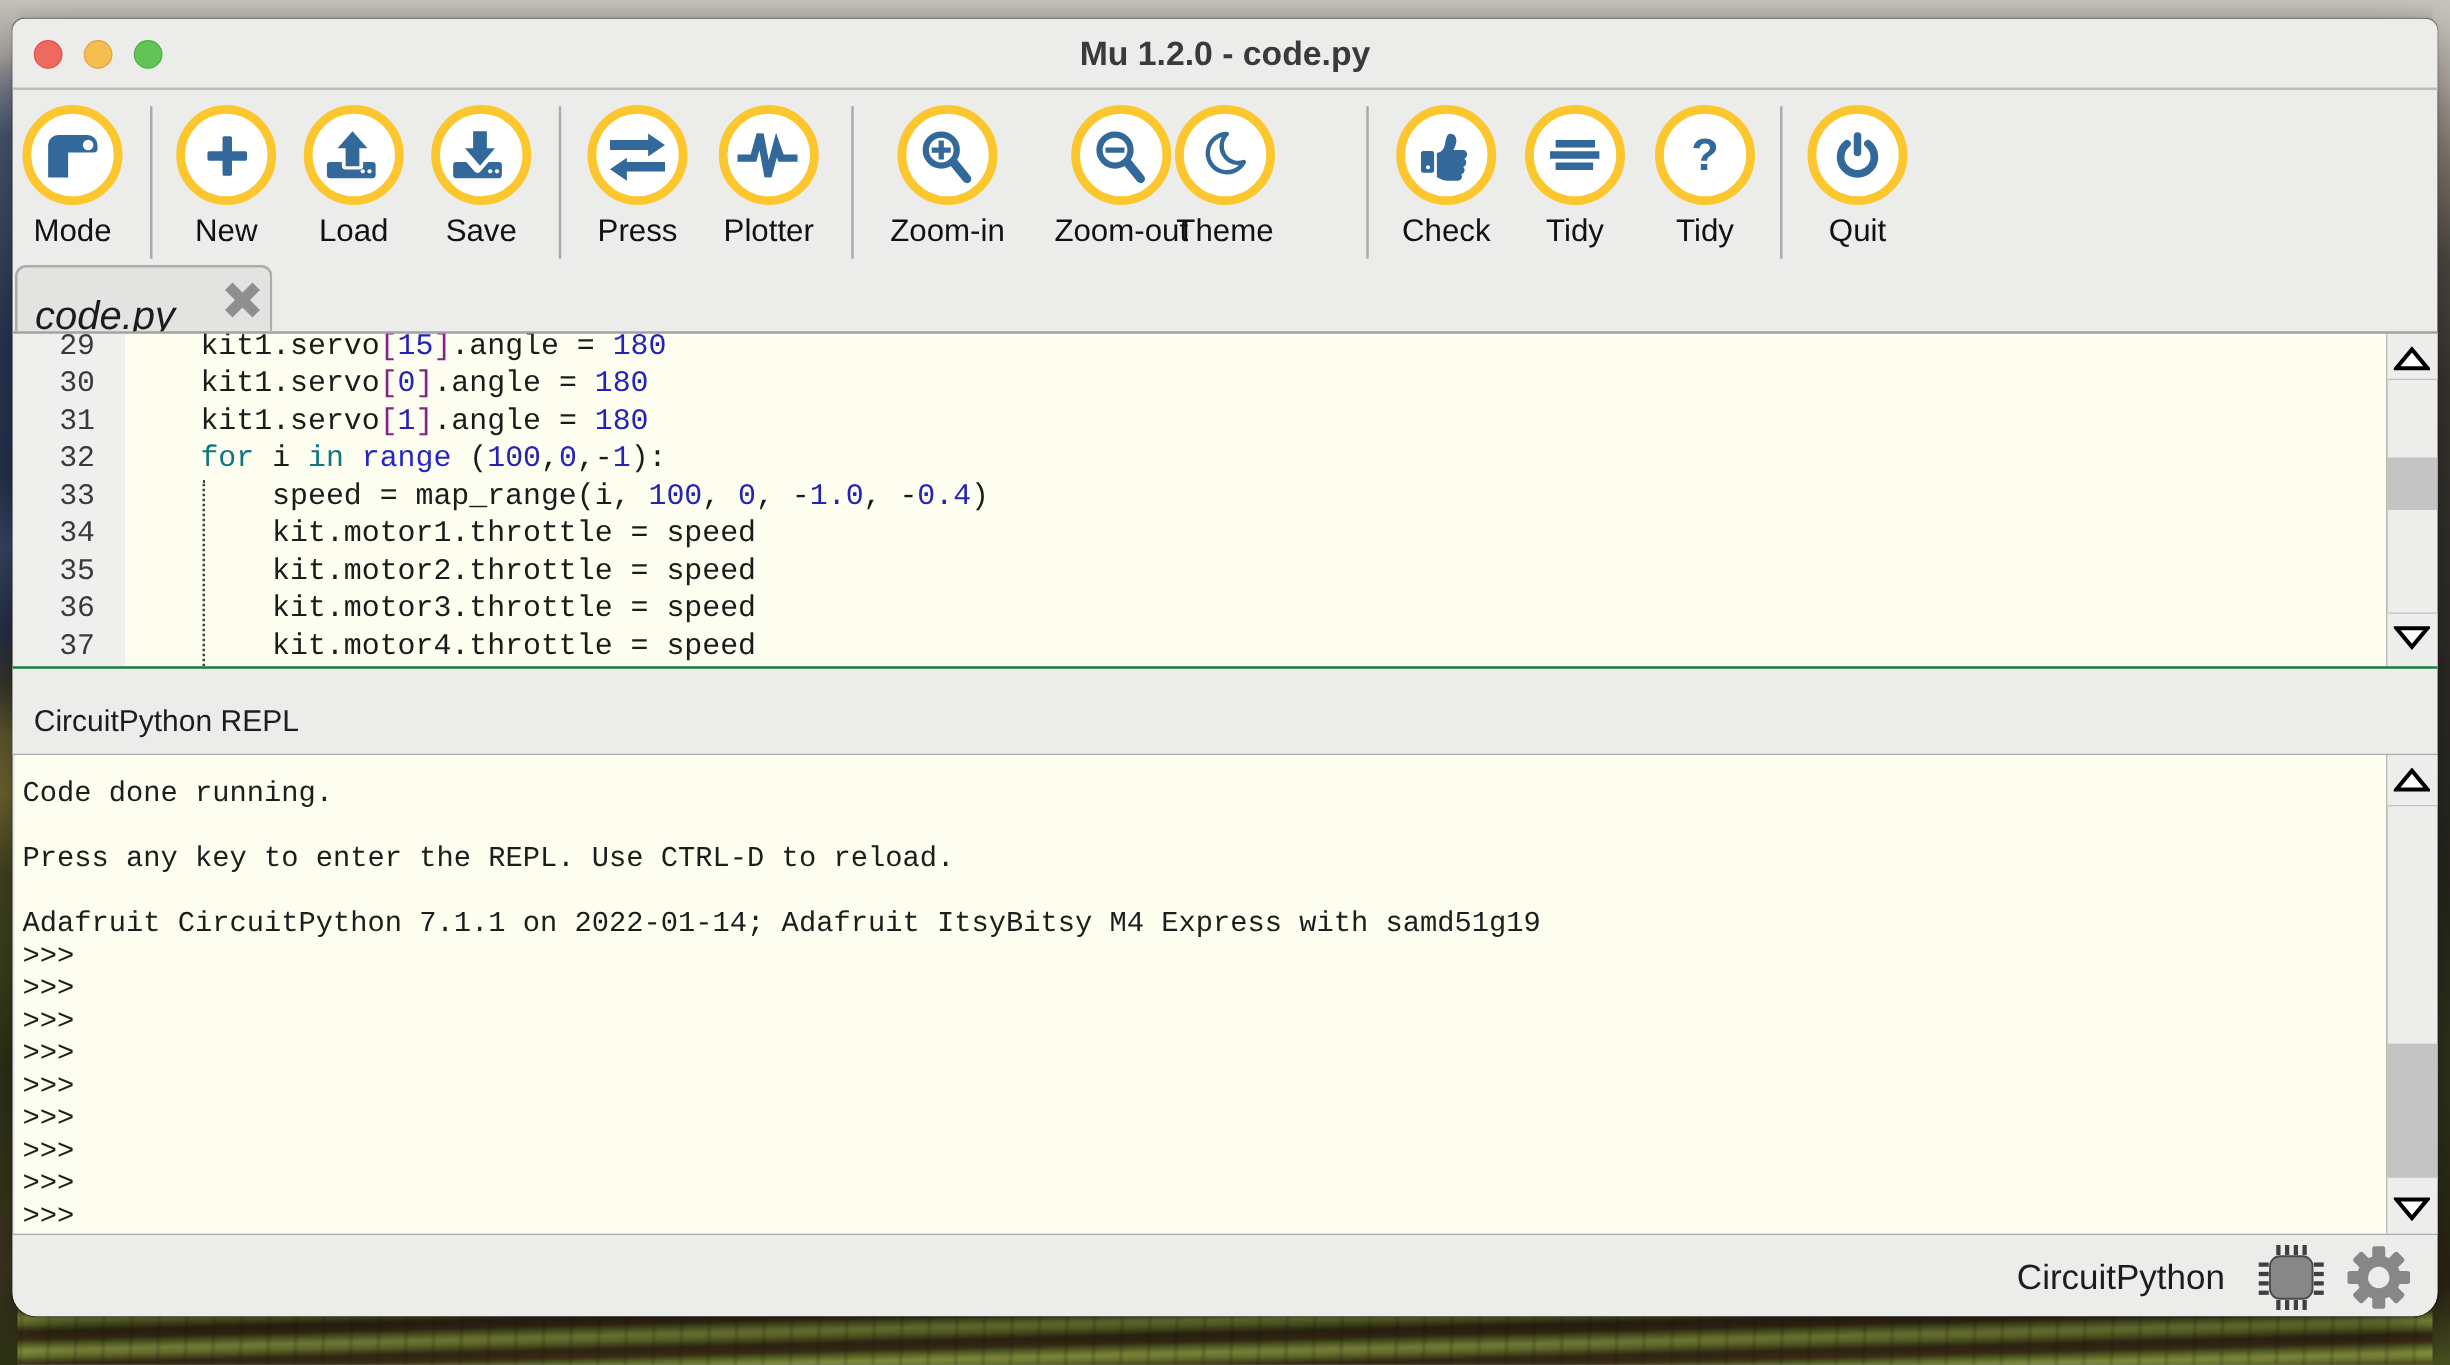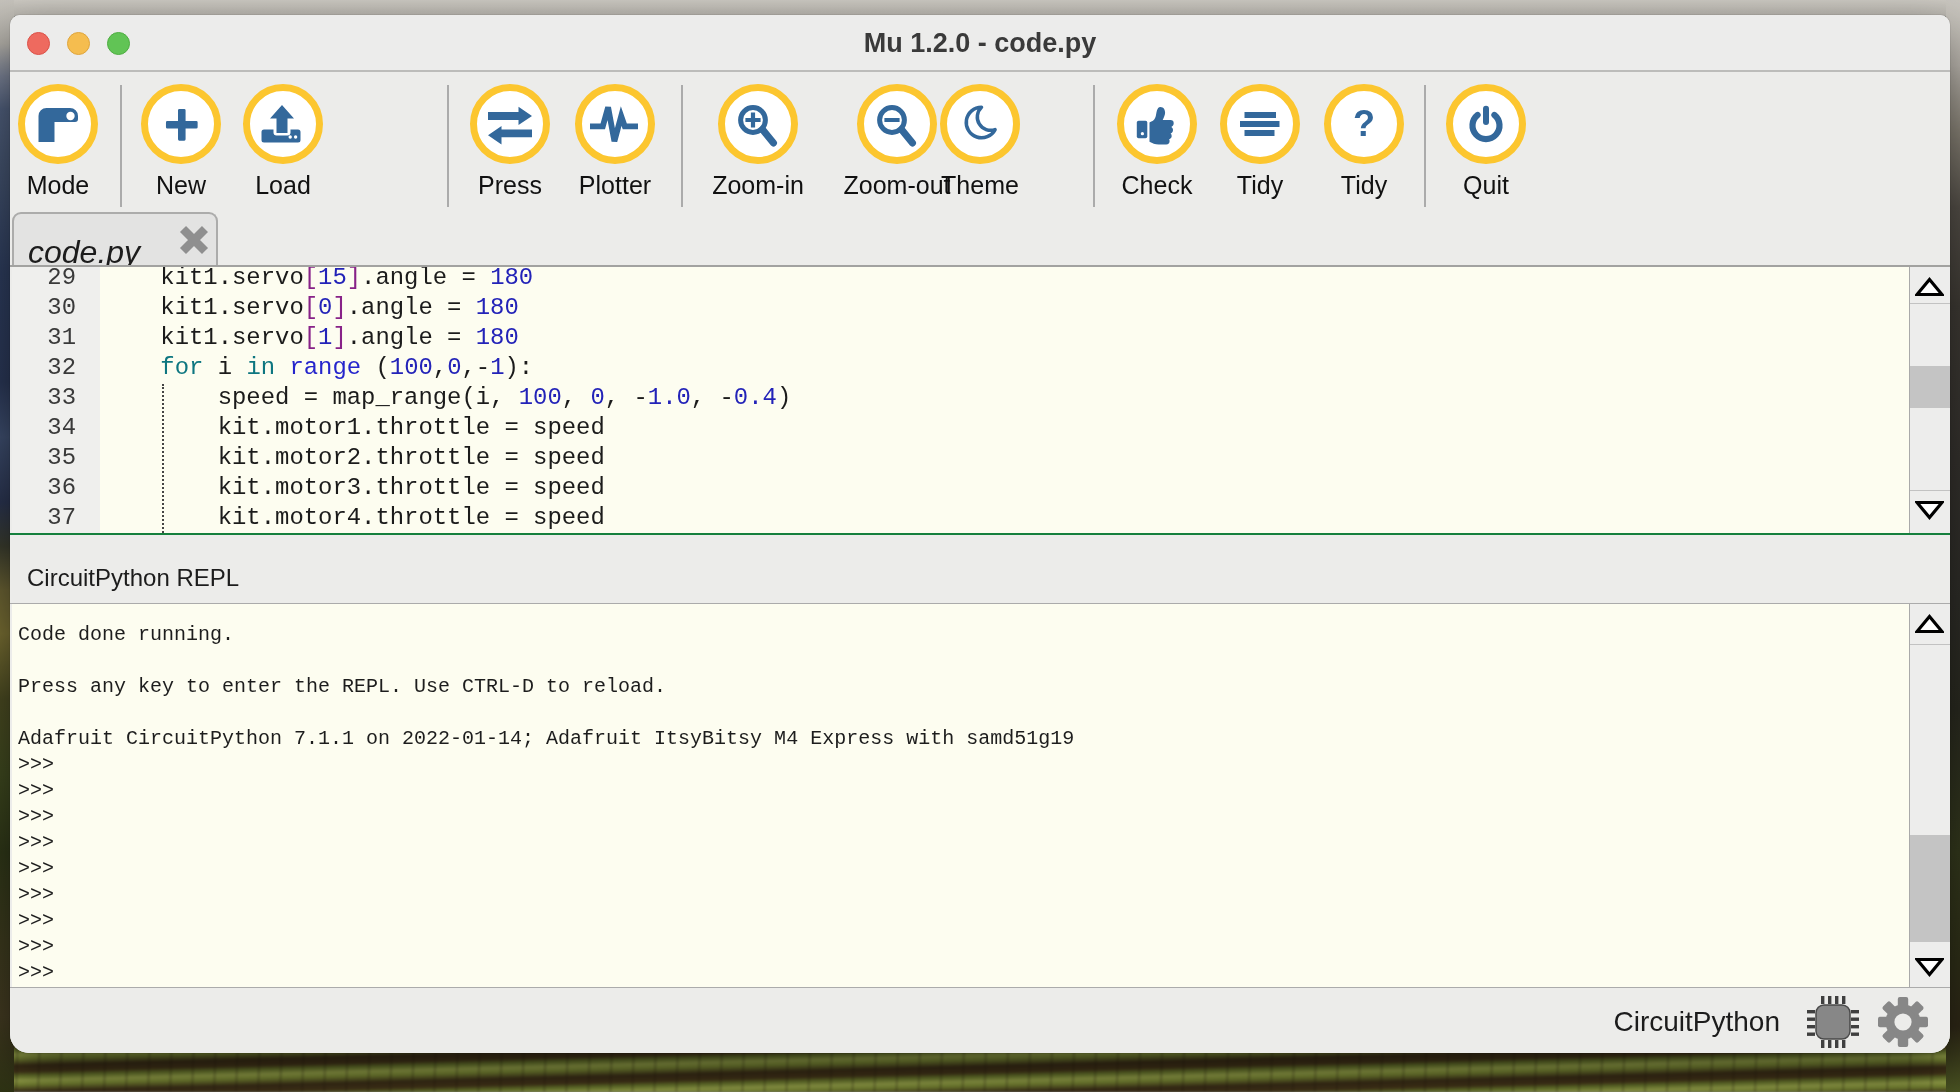--- a/index.html
+++ b/index.html
@@ -63,21 +63,21 @@
   .sbtn { position:absolute; left:1px; width:40px; background:#ededec; }
   .sthumb { position:absolute; left:1px; width:40px; background:#c4c4c4; }
   .tri { position:absolute; width:29px; height:20px; }
   
   #rhead { left:0; top:518px; width:1940px; height:71px; background:#ececea;
     border-top:2px solid #15803d; border-bottom:1px solid #ababab; }
   #rhead span { position:absolute; left:17px; top:29px; font-size:24px; color:#1c1c1c; }
   
   #repl { left:2px; top:589px; width:1897px; height:383px; background:#fdfdf0; overflow:hidden; }
   #repl pre { position:absolute; left:6px; top:18px; font-family:"Liberation Mono", monospace;
-    font-size:20px; line-height:26px; color:#1d1d1d; }
+    font-size:23px; line-height:26px; color:#1d1d1d; }
   
   #status { left:0; top:972px; width:1940px; height:66px; background:#ececea; border-top:1px solid #ababab; }
   #sbtext { position:absolute; left:1540px; top:18px; width:230px; text-align:right; font-size:28px; color:#1c1c1c; }
 </style>
 </head>
 <body>
 <div id="bgtop" class="abs"></div>
 <div id="field" class="abs"></div>
 <div id="bgleft" class="abs"></div>
 <div id="bgright" class="abs"></div>
@@ -109,20 +109,31 @@
       <div class="btn abs" style="left:208px;width:130px;">
     <div class="circ">
           <svg viewBox="-33 -33 66 66">
             <path d="M-1 -19 L11 -5.5 H4.5 V9 H-6.5 V-5.5 H-13 Z" fill="#33689b"></path>
             <path d="M-19 5.5 h9.5 v3 a3 3 0 0 0 3 3 h11 a3 3 0 0 0 3-3 v-3 h7.5 a2.5 2.5 0 0 1 2.5 2.5 v8 a2.5 2.5 0 0 1-2.5 2.5 h-34 a2.5 2.5 0 0 1-2.5-2.5 v-8 a2.5 2.5 0 0 1 2.5-2.5 Z" fill="#33689b"></path>
             <circle cx="7.2" cy="13" r="1.7" fill="#fff"></circle>
             <circle cx="12.6" cy="13" r="1.7" fill="#fff"></circle>
           </svg>
         </div>
     <div class="blabel">Load</div>
+      </div>
+      <div class="btn abs" style="left:310px;width:130px;">
+    <div class="circ">
+          <svg viewBox="-33 -33 66 66">
+            <path d="M-6.5 -19 H4.5 V-5.5 H11 L-1 8.5 L-13 -5.5 H-6.5 Z" fill="#33689b"></path>
+            <path d="M-19 5.5 h7 l6.5 7.5 a3 3 0 0 0 5 0 l6.5-7.5 h8 a2.5 2.5 0 0 1 2.5 2.5 v8 a2.5 2.5 0 0 1-2.5 2.5 h-34 a2.5 2.5 0 0 1-2.5-2.5 v-8 a2.5 2.5 0 0 1 2.5-2.5 Z" fill="#33689b"></path>
+            <circle cx="7.2" cy="13" r="1.7" fill="#fff"></circle>
+            <circle cx="12.6" cy="13" r="1.7" fill="#fff"></circle>
+          </svg>
+        </div>
+    <div class="blabel">Save</div>
       </div>
       <div class="btn abs" style="left:435px;width:130px;">
     <div class="circ">
           <svg viewBox="-33 -33 66 66">
             <path d="M-22 -12 H8.5 V-17.3 L22 -8.1 L8.5 1.1 V-4 H-22 Z" fill="#33689b"></path>
             <path d="M22 5.5 H-8.5 V2.1 L-22 11.3 L-8.5 20.5 V13.2 H22 Z" fill="#33689b"></path>
           </svg>
         </div>
     <div class="blabel">Press</div>
       </div>

